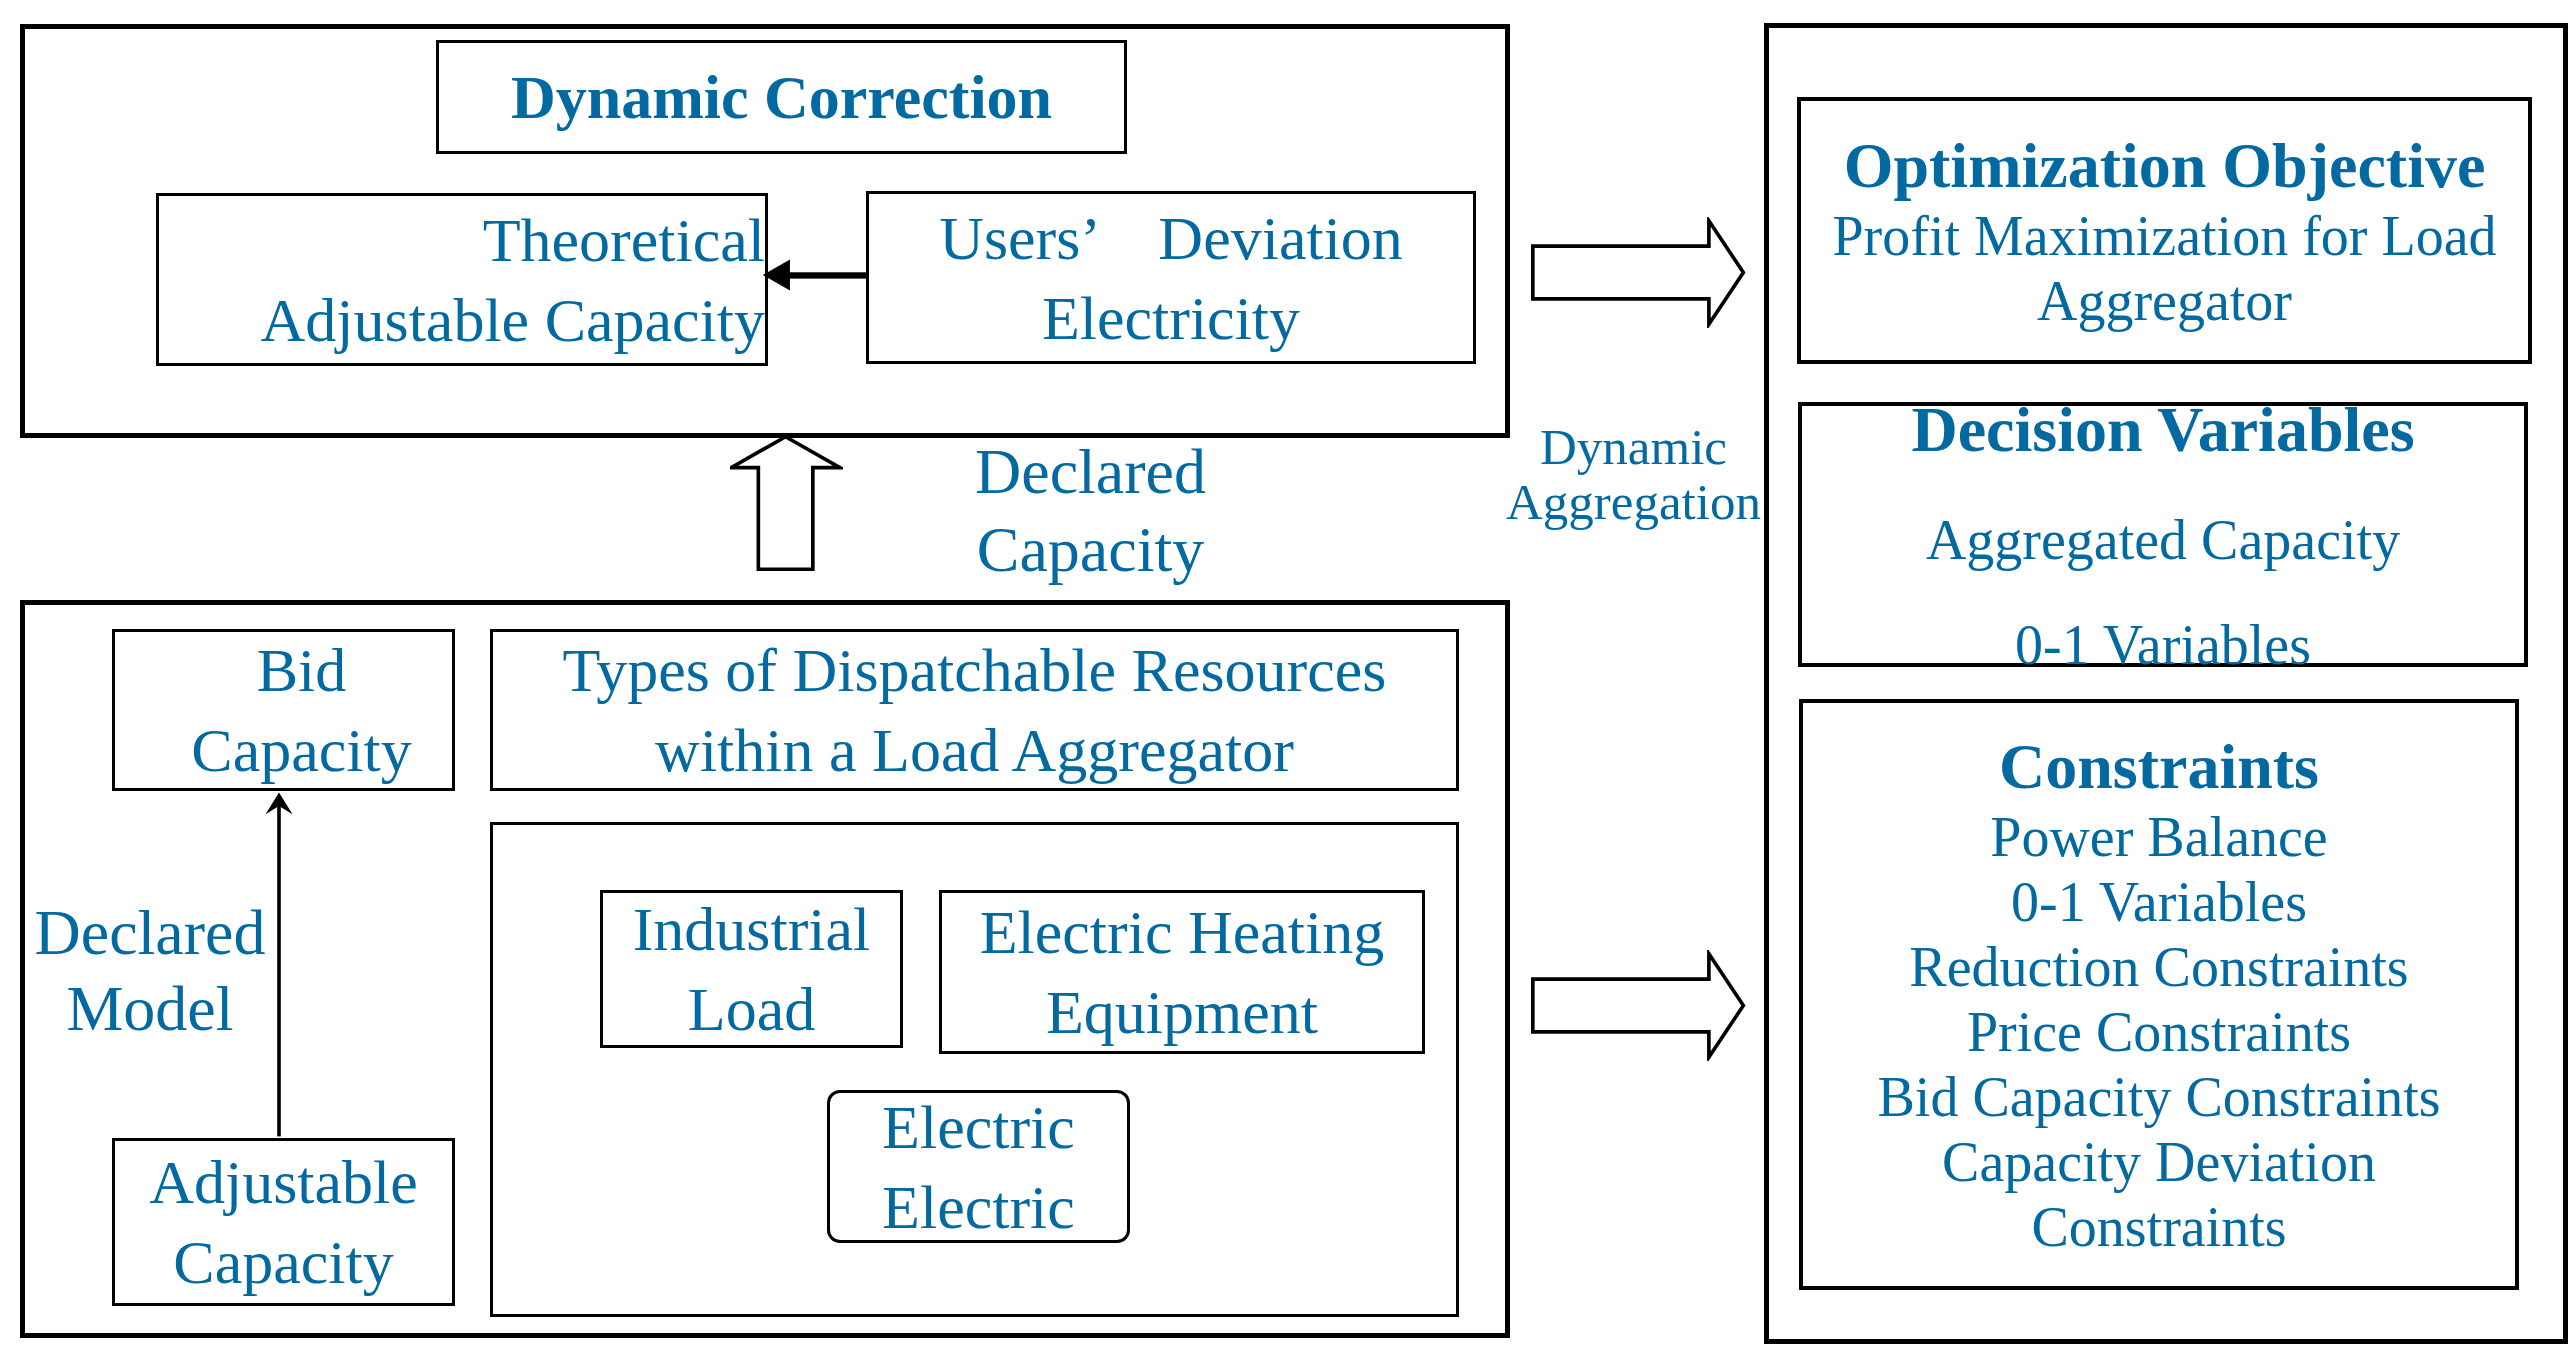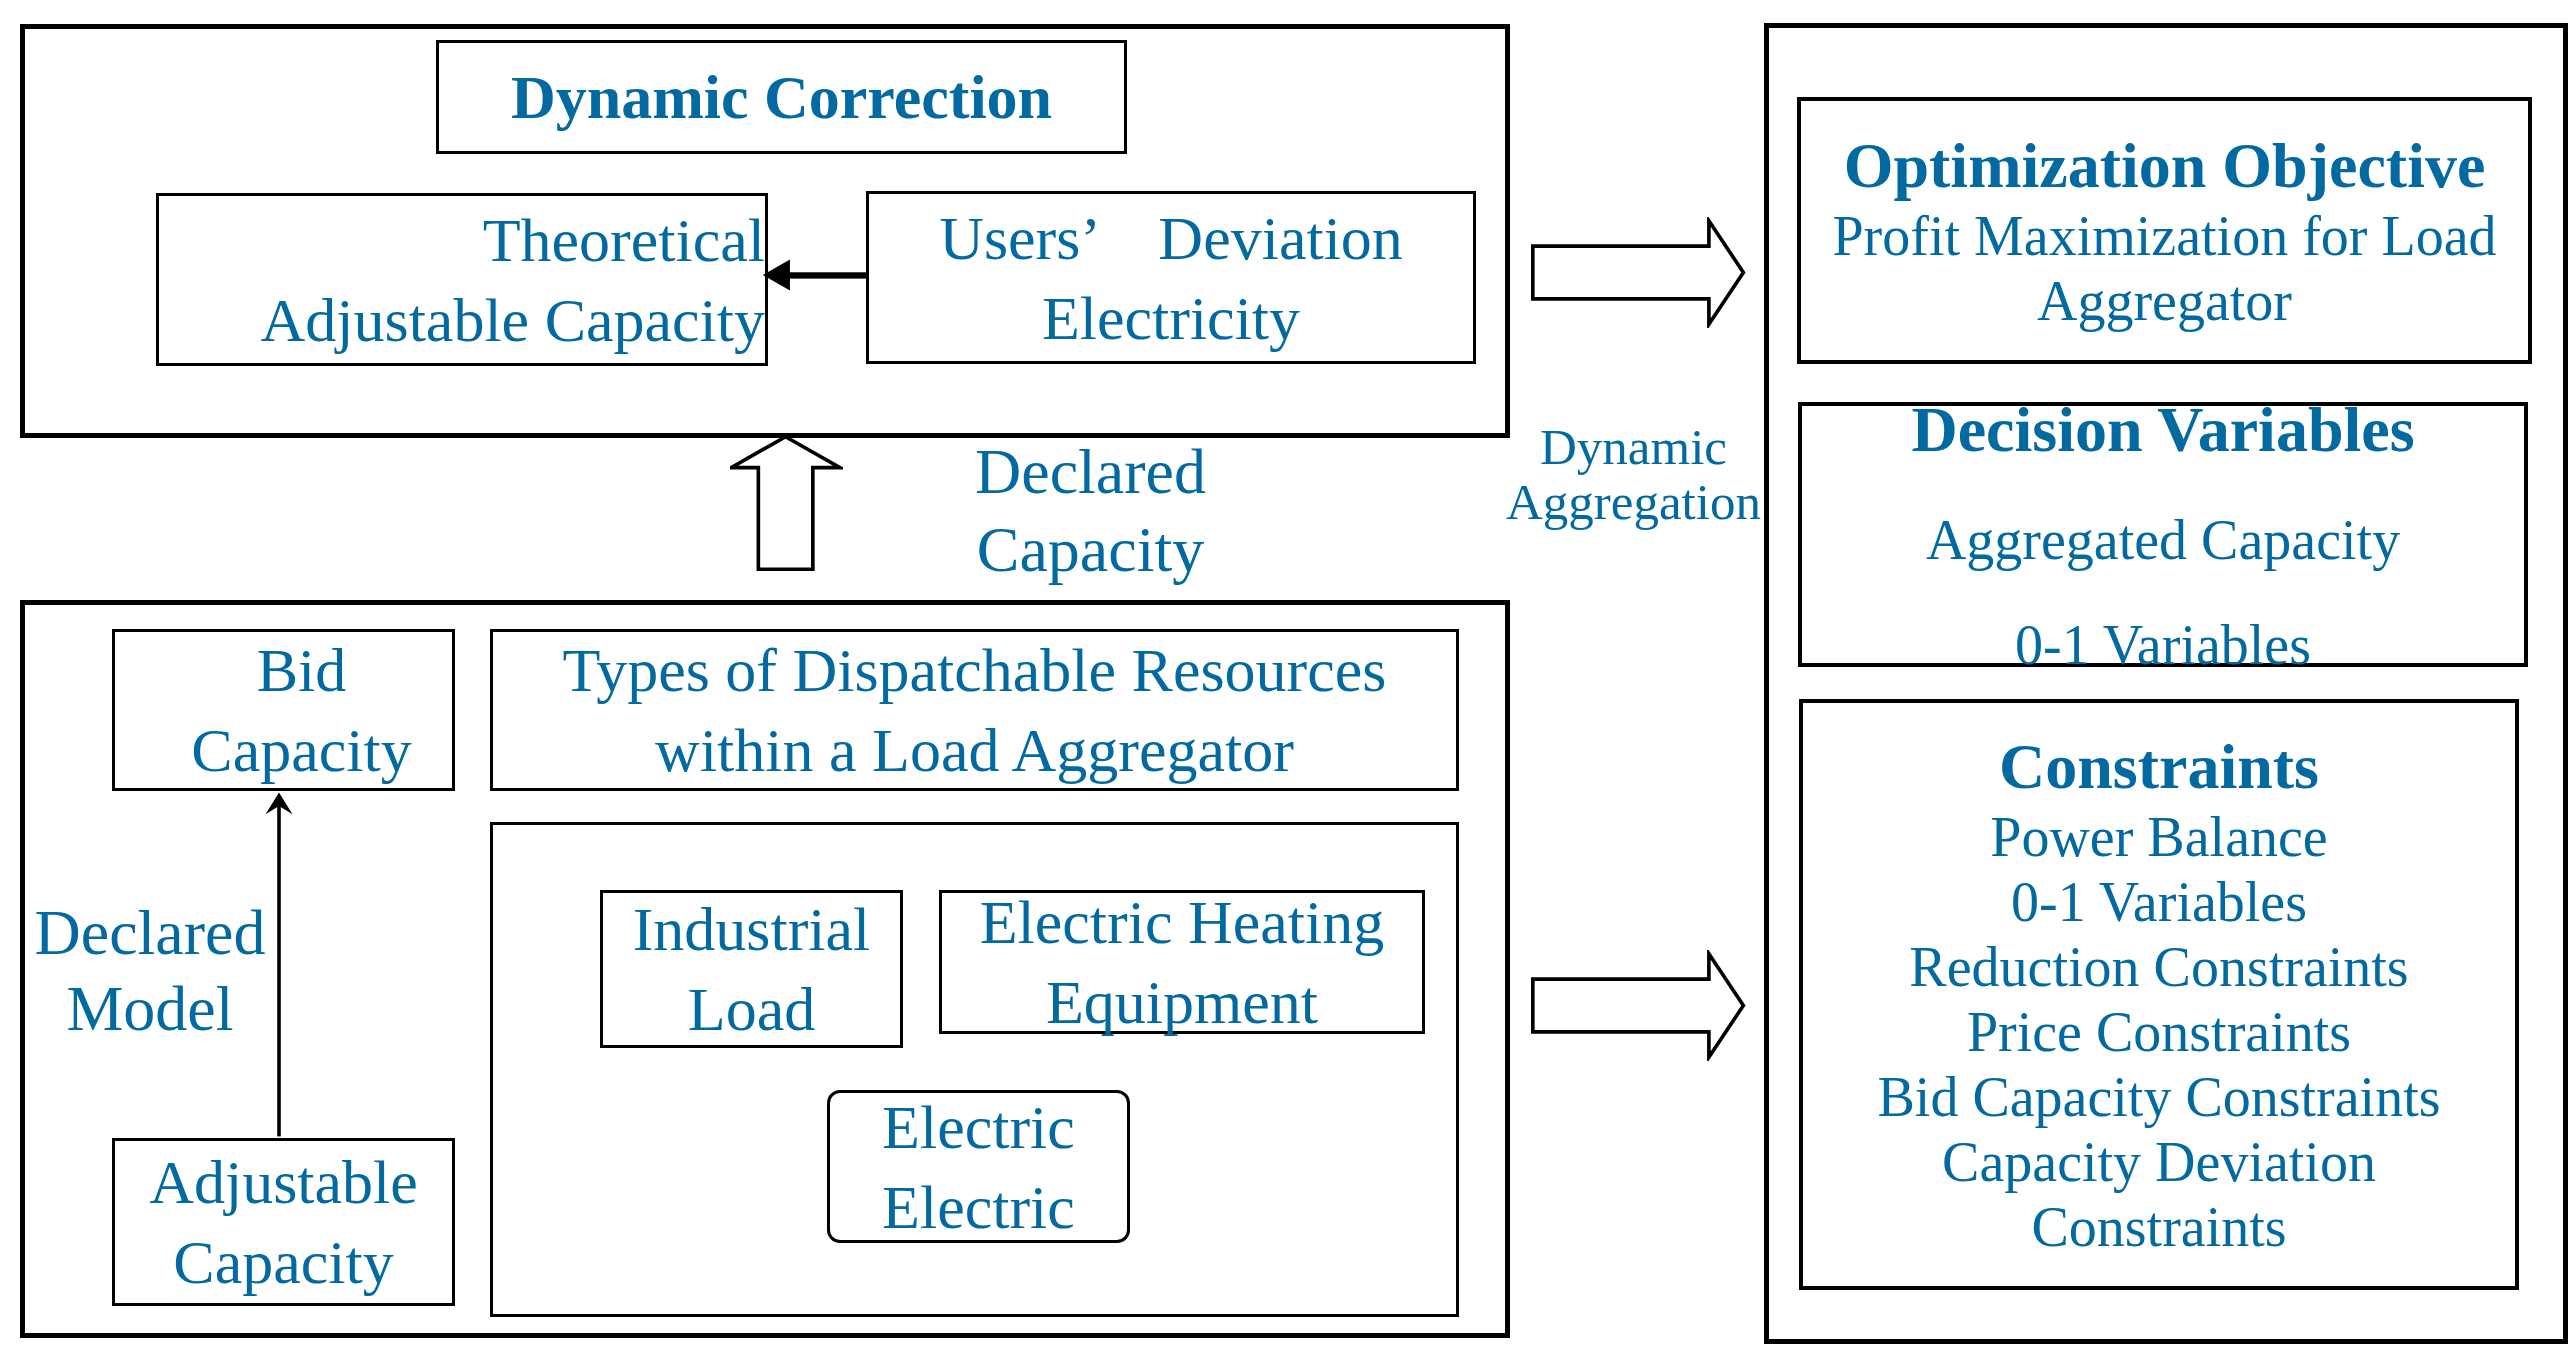--- a/index.html
+++ b/index.html
@@ -94,21 +94,21 @@
     <div class="txt-box">within a Load Aggregator</div>
   </div>
 
   <div class="box panel" style="left:490px; top:822px; width:969px; height:495px;"></div>
 
   <div class="box" style="left:600px; top:890px; width:303px; height:158px;">
     <div class="txt-box">Industrial</div>
     <div class="txt-box">Load</div>
   </div>
 
-  <div class="box" style="left:939px; top:890px; width:486px; height:144px;">
+  <div class="box" style="left:939px; top:890px; width:486px; height:164px;">
     <div class="txt-box">Electric Heating</div>
     <div class="txt-box">Equipment</div>
   </div>
 
   <div class="box" style="left:827px; top:1090px; width:303px; height:153px;border-radius:13px;">
     <div class="txt-box">Electric</div>
     <div class="txt-box">Electric</div>
   </div>
 
   <div class="box" style="left:112px; top:1138px; width:343px; height:168px;">

